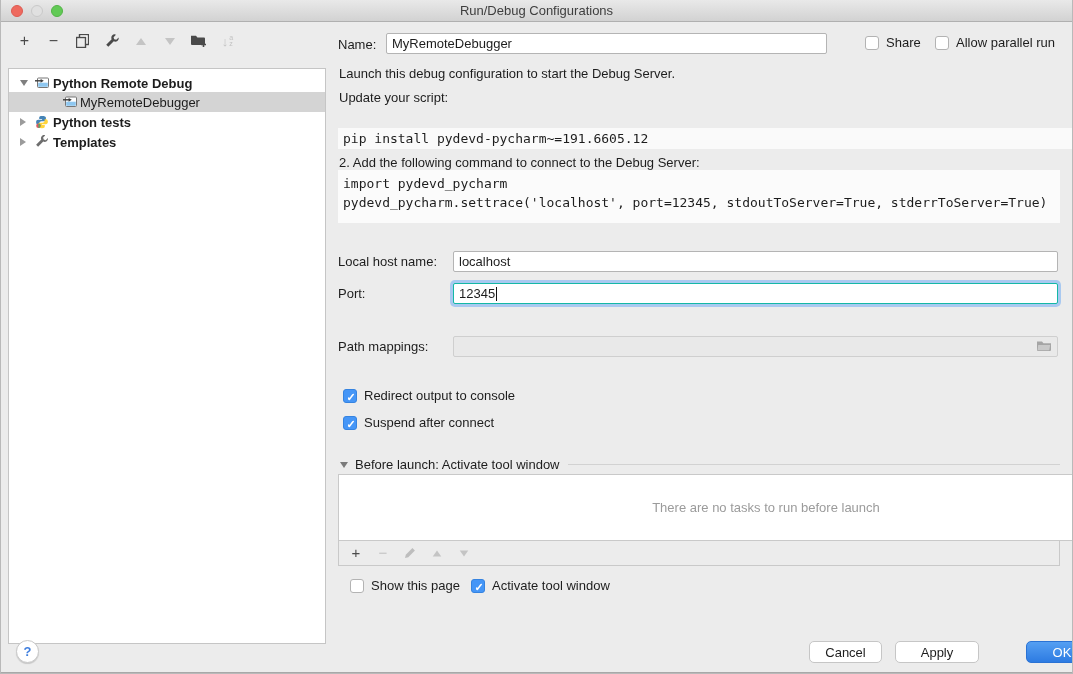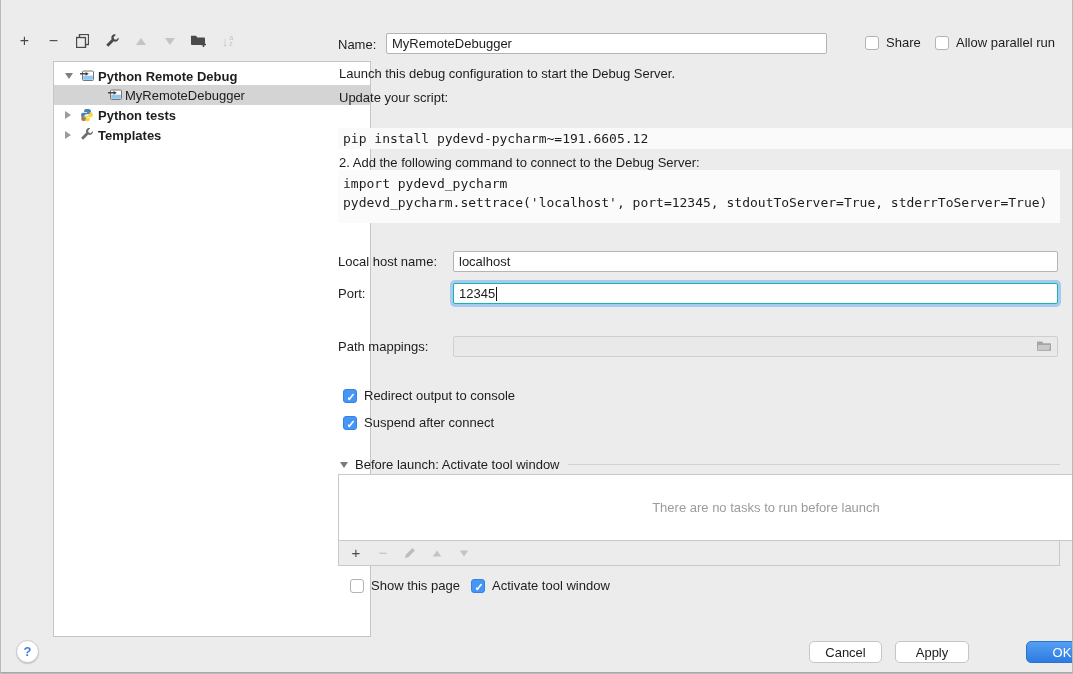--- a/index.html
+++ b/index.html
@@ -23,22 +23,22 @@
   .tbtn { width:19px; height:18px; display:flex; align-items:center; justify-content:center; color:#4a4a4a; }
   .tbtn .glyph { font-size:16px; line-height:16px; }
   .tbtn.disabled { color:#c2c2c2; }
   .tri-up { width:0; height:0; border-left:5px solid transparent; border-right:5px solid transparent; border-bottom:7px solid #c4c4c4; }
   .tri-dn { width:0; height:0; border-left:5px solid transparent; border-right:5px solid transparent; border-top:7px solid #c4c4c4; }
   .sort-az { display:flex; align-items:center; gap:1px; color:#c2c2c2; }
   .sort-az .arrow { font-size:13px; }
   .sort-az .letters { display:flex; flex-direction:column; font-size:7px; line-height:6px; }
 
   
-  .tree-box { position:absolute; left:7px; top:61px; width:318px; height:576px;
-    background:#fff; border:1px solid #c5c5c5;margin-left:45px; }
+  .tree-box { position:absolute; left:7px; top:68px; width:318px; height:576px;
+    background:#fff; border:1px solid #c5c5c5; }
   .tree-row { position:absolute; left:0; right:0; height:20px; display:flex; align-items:center; }
   .tree-row .chev { position:absolute; left:11px; }
   .chev-down { width:0; height:0; border-left:4.5px solid transparent; border-right:4.5px solid transparent; border-top:6px solid #7f7f7f; }
   .chev-right { width:0; height:0; border-top:4.5px solid transparent; border-bottom:4.5px solid transparent; border-left:6px solid #9b9b9b; }
   .tree-row .ticon { position:absolute; left:26px; width:14px; height:14px; }
   .tree-row .tlabel { position:absolute; left:44px; font-weight:bold; white-space:nowrap; }
   .tree-row.selected { background:#d4d4d4; }
   .tree-row.selected .ticon { left:54px; }
   .tree-row.selected .tlabel { left:71px; font-weight:normal; }
 
@@ -90,29 +90,35 @@
   .cbg-show { left:12px; top:556px; }
   .cbg-activate { left:133px; top:556px; }
 
   
   .help { position:absolute; left:15px; top:640px; width:23px; height:23px; border-radius:50%;
     background:#fff; border:1px solid #c9c9c9; box-shadow:0 1px 1px rgba(0,0,0,.15);
     color:#3f7ede; font-weight:bold; text-align:center; line-height:22px; font-size:13px; }
   .btn { position:absolute; top:641px; height:22px; border-radius:5px; background:#fff;
     border:1px solid #c6c6c6; display:flex; align-items:center; justify-content:center; font-size:13px; }
   .btn-cancel { left:808px; width:73px; }
-  .btn-apply { left:894px; width:74px; }
+  .btn-apply { left:894px; width:84px; }
   .btn-ok { left:977px; width:72px; background:linear-gradient(#559ff2,#2d7be2); border-color:#2a72d4; color:#fff;margin-left:48px; }
   .bottom-edge { position:absolute; left:0; bottom:0; width:100%; height:1px; background:#a8a8a8; }
 </style>
 </head>
 <body>
 
 <div class="window">
 
+  <div class="titlebar">
+    <span class="traffic t-close"></span>
+    <span class="traffic t-min"></span>
+    <span class="traffic t-zoom"></span>
+    <div class="title">Run/Debug Configurations</div>
+  </div>
 
   <div class="left-toolbar">
     <span class="tbtn">
       <span class="glyph">+</span>
     </span>
     <span class="tbtn">
       <span class="glyph">−</span>
     </span>
     <span class="tbtn">
       <svg width="13" height="14" viewBox="0 0 13 14">

